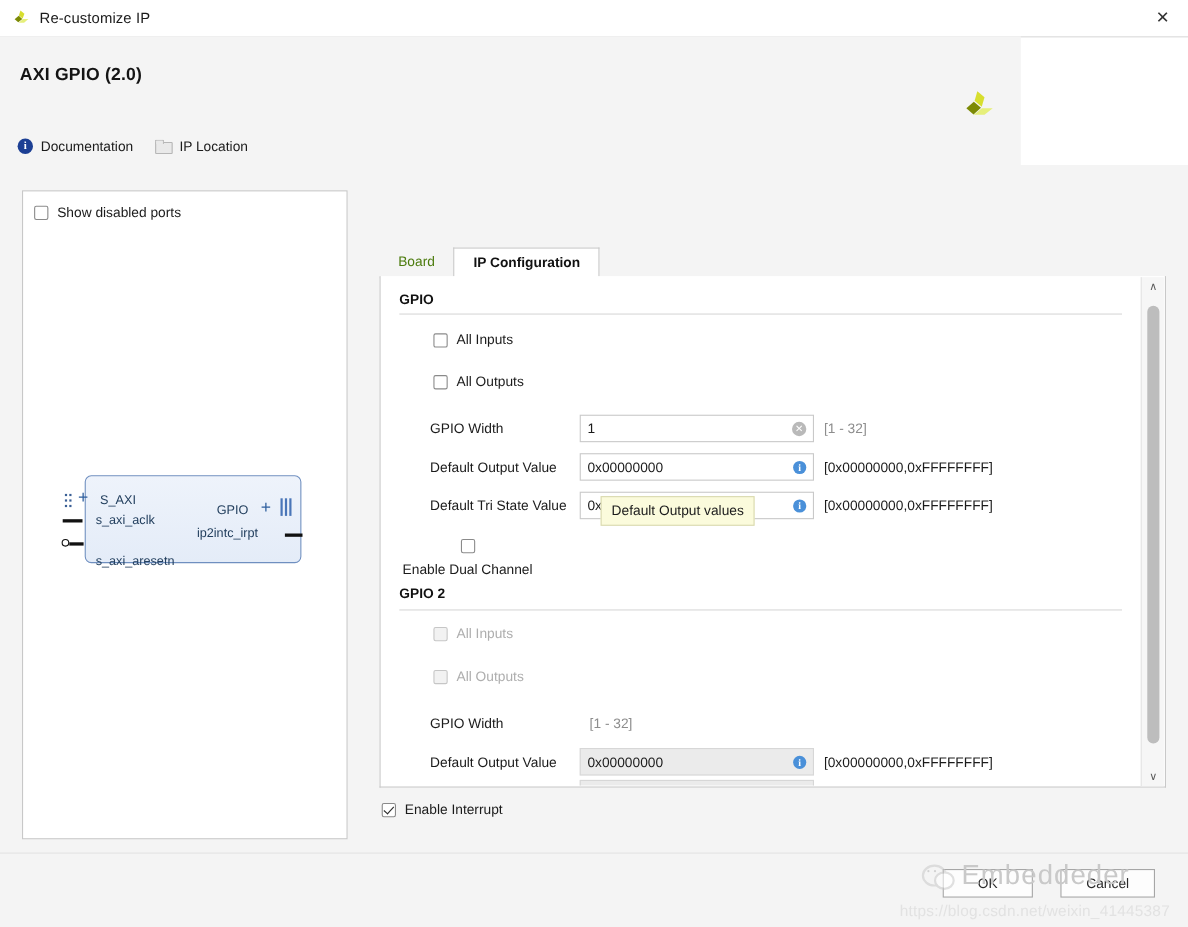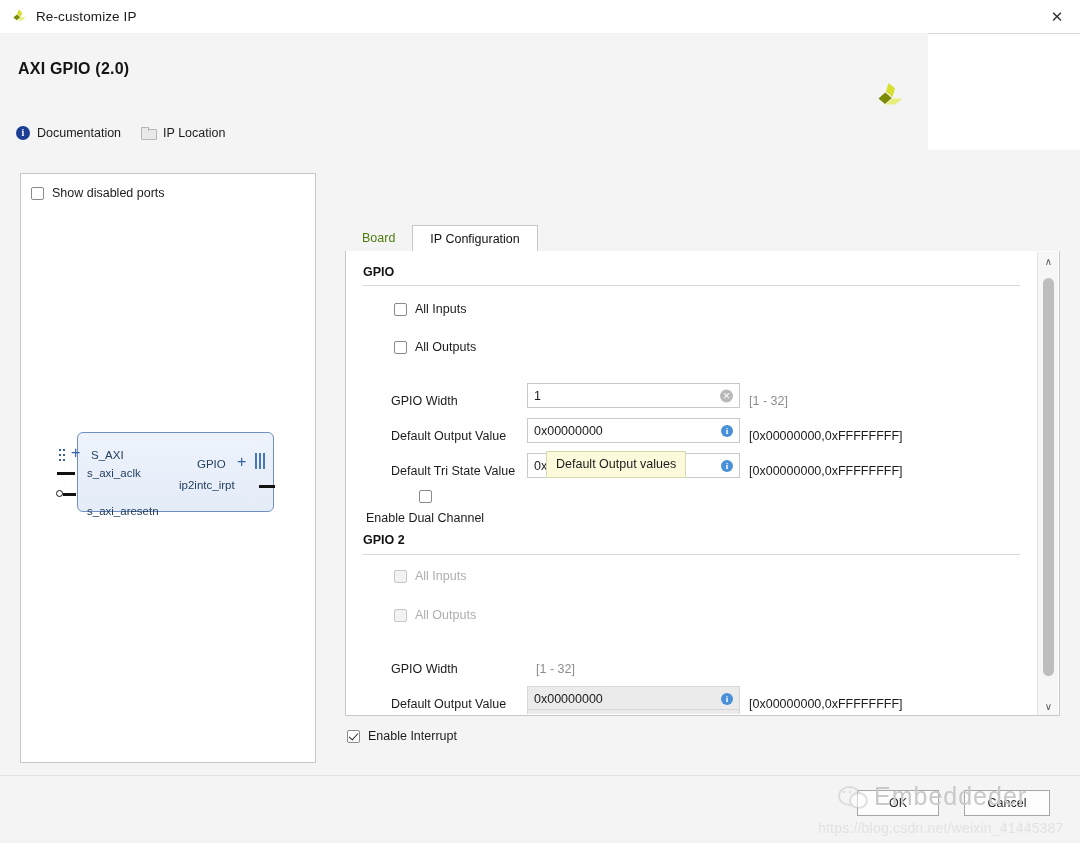--- a/index.html
+++ b/index.html
@@ -278,21 +278,21 @@
     display: flex; align-items: center;
     font-size: 12.5px;
     box-sizing: border-box;
   }
   .tab.inactive { color: #4d7c0f; }
   .tab.active {
     background: #ffffff;
     border: 1px solid #c8c8c8;
     border-bottom: 1px solid #ffffff;
     margin-bottom: -1px;
-    font-weight: normal;
+    font-weight: bold;
     color: #111;
   }
 
   .panel-body {
     position: absolute;
     left: 0; top: 78px;
     width: 715px; height: 465px;
     background: #ffffff;
     border: 1px solid #c8c8c8;
     border-top: none;
@@ -320,21 +320,21 @@
 
   .row-check {
     position: absolute;
     display: flex;
     align-items: center;
     gap: 8px;
   }
   .field-row {
     position: absolute;
     display: flex;
-    align-items: flex-end;
+    align-items: center;
     height: 37px;
   }
   .field-label {
     font-size: 12.5px;
     color: #1b1b1b;
     width: 136px;
     flex: none;
   }
   .field-input {
     width: 213px;

